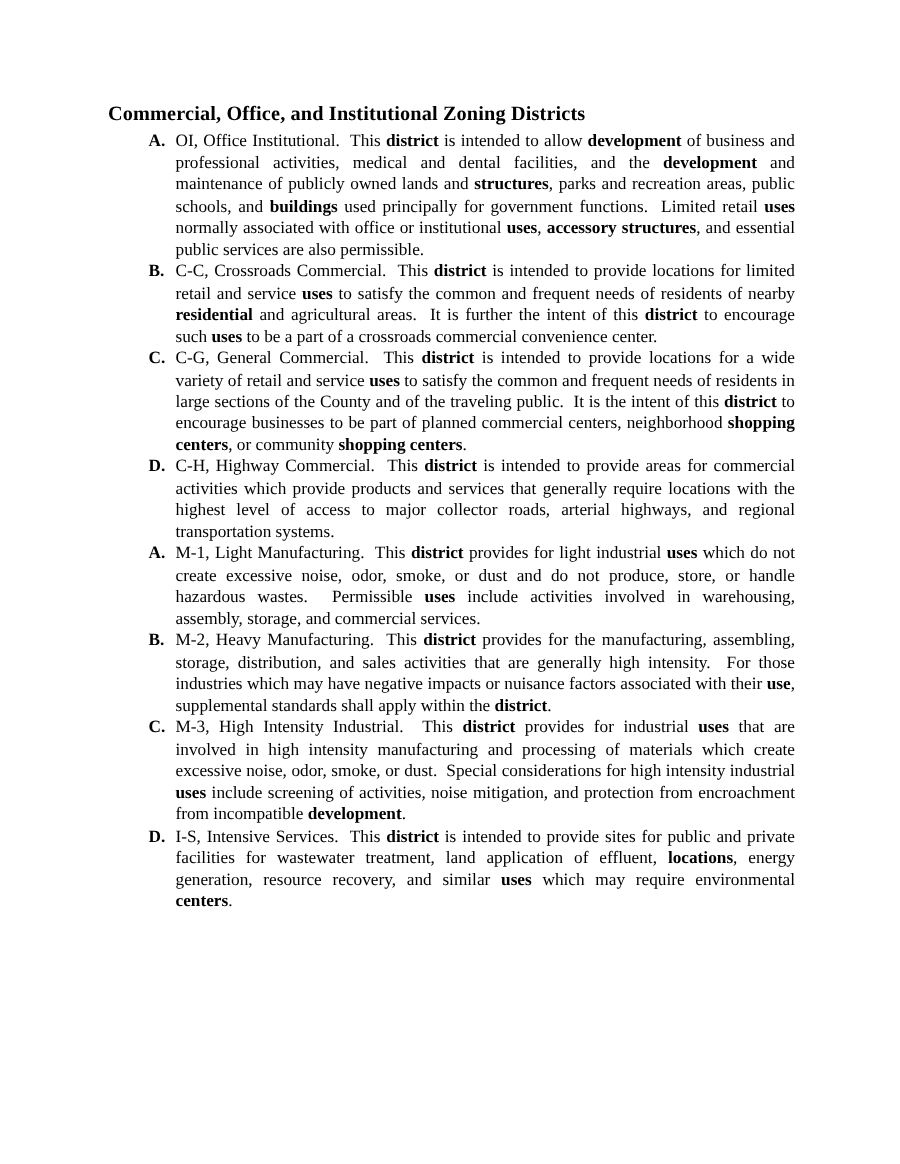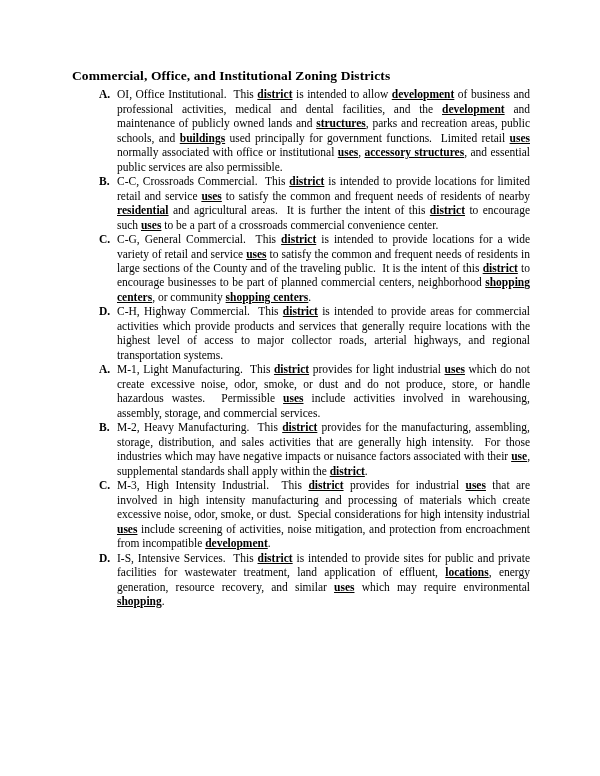--- a/index.html
+++ b/index.html
@@ -33,31 +33,30 @@
     margin: 0;
     text-align: justify;
   }
   .letter {
     position: absolute;
     left: 27px;
     font-weight: bold;
   }
   .item b {
     font-weight: bold;
-    text-decoration: underline;
   }
 </style>
 </head>
 <body>
 
 <div class="page">
   <div id="doc-body">
       <h2 class="section-heading">Commercial, Office, and Institutional Zoning Districts</h2>
       <div class="item"><span class="letter">A.</span><span>OI, Office Institutional.&nbsp; This <b>district</b> is intended to allow <b>development</b> of business and professional activities, medical and dental facilities, and the <b>development</b> and maintenance of publicly owned lands and <b>structures</b>, parks and recreation areas, public schools, and <b>buildings</b> used principally for government functions.&nbsp; Limited retail <b>uses</b> normally associated with office or institutional <b>uses</b>, <b>accessory structures</b>, and essential public services are also permissible.</span></div>
       <div class="item"><span class="letter">B.</span><span>C-C, Crossroads Commercial.&nbsp; This <b>district</b> is intended to provide locations for limited retail and service <b>uses</b> to satisfy the common and frequent needs of residents of nearby <b>residential</b> and agricultural areas.&nbsp; It is further the intent of this <b>district</b> to encourage such <b>uses</b> to be a part of a crossroads commercial convenience center.</span></div>
       <div class="item"><span class="letter">C.</span><span>C-G, General Commercial.&nbsp; This <b>district</b> is intended to provide locations for a wide variety of retail and service <b>uses</b> to satisfy the common and frequent needs of residents in large sections of the County and of the traveling public.&nbsp; It is the intent of this <b>district</b> to encourage businesses to be part of planned commercial centers, neighborhood <b>shopping centers</b>, or community <b>shopping centers</b>.</span></div>
       <div class="item"><span class="letter">D.</span><span>C-H, Highway Commercial.&nbsp; This <b>district</b> is intended to provide areas for commercial activities which provide products and services that generally require locations with the highest level of access to major collector roads, arterial highways, and regional transportation systems.</span></div>
       <div class="item"><span class="letter">A.</span><span>M-1, Light Manufacturing.&nbsp; This <b>district</b> provides for light industrial <b>uses</b> which do not create excessive noise, odor, smoke, or dust and do not produce, store, or handle hazardous wastes.&nbsp; Permissible <b>uses</b> include activities involved in warehousing, assembly, storage, and commercial services.</span></div>
       <div class="item"><span class="letter">B.</span><span>M-2, Heavy Manufacturing.&nbsp; This <b>district</b> provides for the manufacturing, assembling, storage, distribution, and sales activities that are generally high intensity.&nbsp; For those industries which may have negative impacts or nuisance factors associated with their <b>use</b>, supplemental standards shall apply within the <b>district</b>.</span></div>
       <div class="item"><span class="letter">C.</span><span>M-3, High Intensity Industrial.&nbsp; This <b>district</b> provides for industrial <b>uses</b> that are involved in high intensity manufacturing and processing of materials which create excessive noise, odor, smoke, or dust.&nbsp; Special considerations for high intensity industrial <b>uses</b> include screening of activities, noise mitigation, and protection from encroachment from incompatible <b>development</b>.</span></div>
-      <div class="item"><span class="letter">D.</span><span>I-S, Intensive Services.&nbsp; This <b>district</b> is intended to provide sites for public and private facilities for wastewater treatment, land application of effluent, <b>locations</b>, energy generation, resource recovery, and similar <b>uses</b> which may require environmental <b>shopping</b>.</span></div>
+      <div class="item"><span class="letter">D.</span><span>I-S, Intensive Services.&nbsp; This <b>district</b> is intended to provide sites for public and private facilities for wastewater treatment, land application of effluent, <b>locations</b>, energy generation, resource recovery, and similar <b>uses</b> which may require environmental <b>centers</b>.</span></div>
     </div>
 </div>
 
 </body></html>

